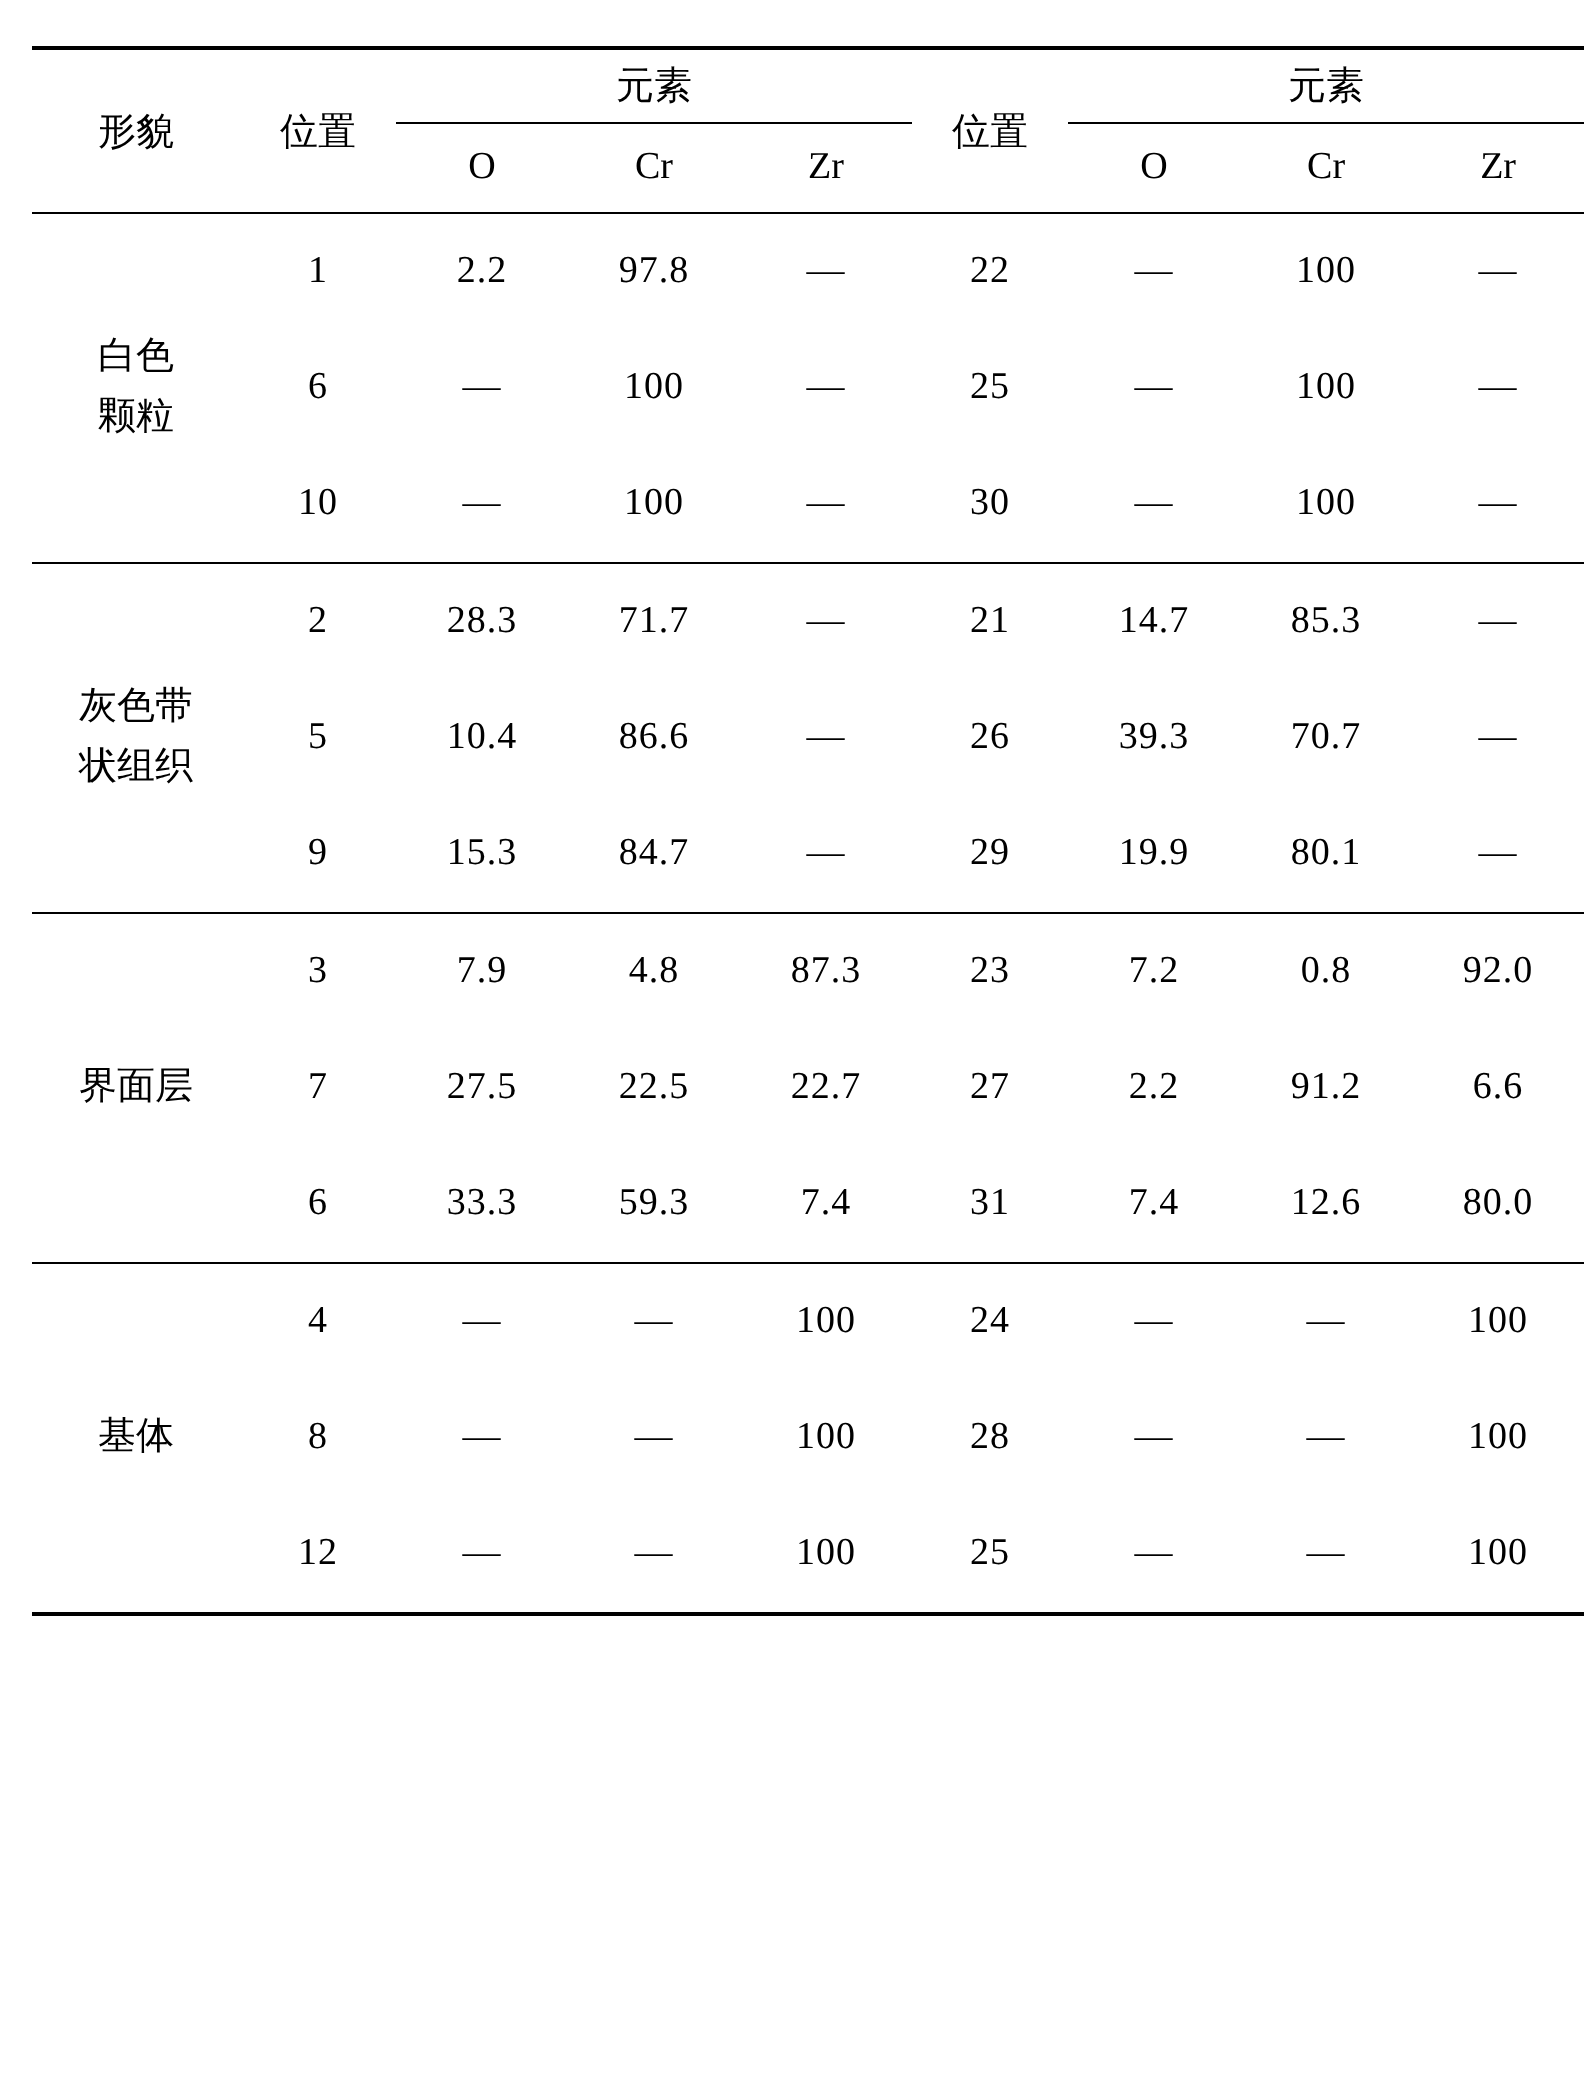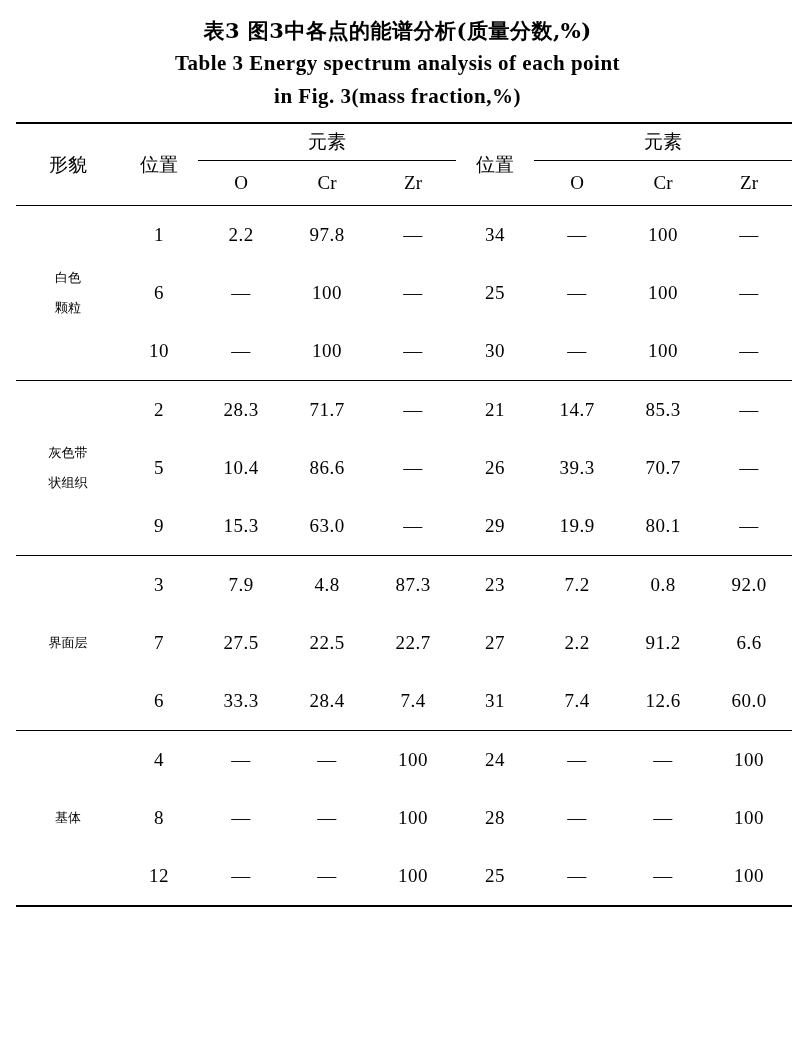--- a/index.html
+++ b/index.html
@@ -80,36 +80,31 @@
     height: 72px;
   }
   .subhdr td {
     height: 44px;
   }
   .datarow td {
     height: 58px;
   }
   .morph-cell {
     line-height: 30px;
-    font-size: 13px;
+    font-size: 19px;
   }
   .num {
     letter-spacing: 0.5px;
   }
 </style>
 </head>
 <body>
 
 <div class="page">
 
-  <div class="caption">
-    <div class="caption-line cn">表3  图3中各点的能谱分析(质量分数,%)</div>
-    <div class="caption-line en">Table 3   Energy spectrum analysis of each point</div>
-    <div class="caption-line en">in Fig. 3(mass fraction,%)</div>
-  </div>
 
   <table class="tbl">
     <colgroup>
       <col style="width:104px">
       <col style="width:78px">
       <col style="width:86px">
       <col style="width:86px">
       <col style="width:86px">
       <col style="width:78px">
       <col style="width:86px">
@@ -136,21 +131,21 @@
 
     <tr class="datarow rule-mid">
       <td rowspan="3" class="cn morph-cell">
         <div>白色</div>
         <div>颗粒</div>
       </td>
       <td class="num">1</td>
       <td class="num">2.2</td>
       <td class="num">97.8</td>
       <td class="num">—</td>
-      <td class="num">34</td>
+      <td class="num">22</td>
       <td class="num">—</td>
       <td class="num">100</td>
       <td class="num">—</td>
     </tr>
     <tr class="datarow">
       <td class="num">6</td>
       <td class="num">—</td>
       <td class="num">100</td>
       <td class="num">—</td>
       <td class="num">25</td>
@@ -189,21 +184,21 @@
       <td class="num">86.6</td>
       <td class="num">—</td>
       <td class="num">26</td>
       <td class="num">39.3</td>
       <td class="num">70.7</td>
       <td class="num">—</td>
     </tr>
     <tr class="datarow">
       <td class="num">9</td>
       <td class="num">15.3</td>
-      <td class="num">63.0</td>
+      <td class="num">84.7</td>
       <td class="num">—</td>
       <td class="num">29</td>
       <td class="num">19.9</td>
       <td class="num">80.1</td>
       <td class="num">—</td>
     </tr>
 
     <tr class="datarow rule-mid">
       <td rowspan="3" class="cn morph-cell">
         <div>界面层</div>
@@ -223,26 +218,26 @@
       <td class="num">22.5</td>
       <td class="num">22.7</td>
       <td class="num">27</td>
       <td class="num">2.2</td>
       <td class="num">91.2</td>
       <td class="num">6.6</td>
     </tr>
     <tr class="datarow">
       <td class="num">6</td>
       <td class="num">33.3</td>
-      <td class="num">28.4</td>
+      <td class="num">59.3</td>
       <td class="num">7.4</td>
       <td class="num">31</td>
       <td class="num">7.4</td>
       <td class="num">12.6</td>
-      <td class="num">60.0</td>
+      <td class="num">80.0</td>
     </tr>
 
     <tr class="datarow rule-mid">
       <td rowspan="3" class="cn morph-cell">
         <div>基体</div>
       </td>
       <td class="num">4</td>
       <td class="num">—</td>
       <td class="num">—</td>
       <td class="num">100</td>

